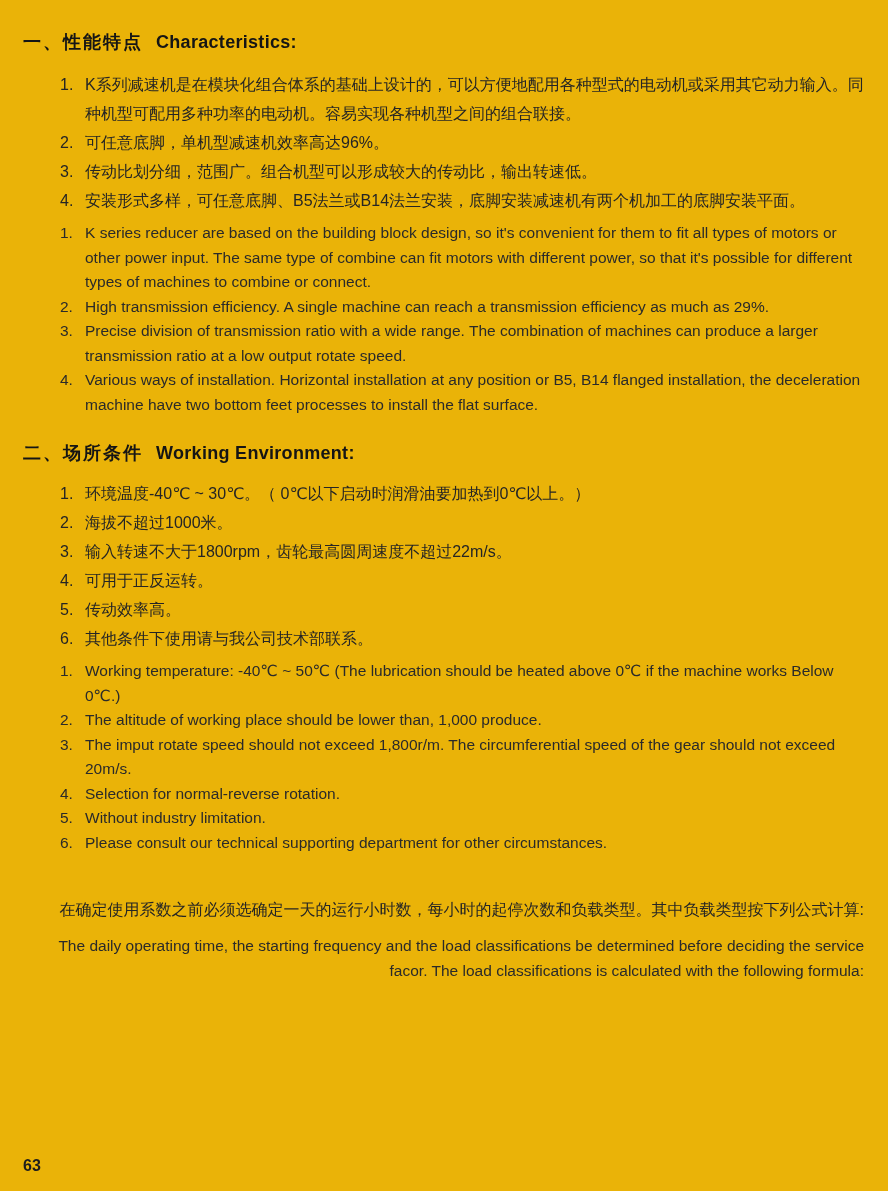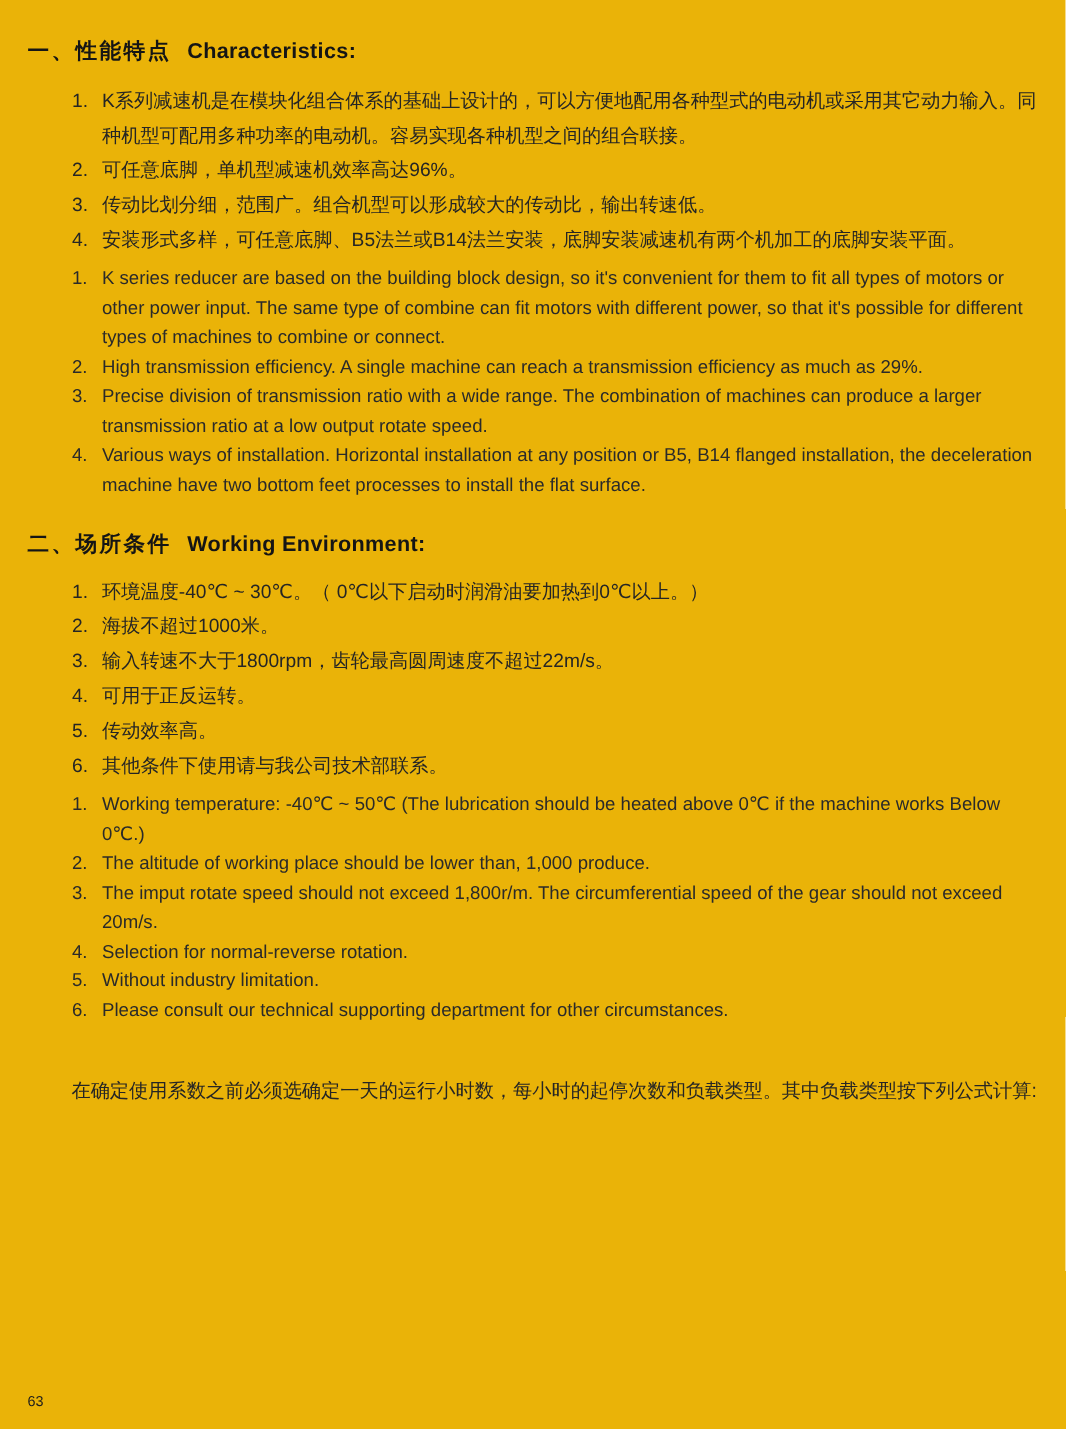--- a/index.html
+++ b/index.html
@@ -52,22 +52,23 @@
   .para-en {
     margin-top:8px;
     font-size:15.5px; line-height:25px;
     text-indent:27px;
     color:#2a2a2a;
   }
 
   .page-number {
     position:absolute;
     left:23px; bottom:16px;
-    font-size:12px;
+    font-size:16px;
     color:#1d1d1d;
+    font-weight:bold;
   }
 </style>
 </head>
 <body>
 
 <div class="page">
 
   <section class="sec sec-1">
     <h2 class="sec-title">
       <span class="t-zh">一、性能特点</span>
@@ -170,17 +171,18 @@
       <div class="li">
         <span class="num">6.</span>
         <span class="txt">Please consult our technical supporting department for other circumstances.</span>
       </div>
     </div>
   </section>
 
   <section class="sec sec-3">
 
     <p class="para para-zh">在确定使用系数之前必须选确定一天的运行小时数，每小时的起停次数和负载类型。其中负载类型按下列公式计算:</p>
+    <p class="para para-en">The daily operating time, the starting frequency and the load classifications be determined before deciding the service facor. The load classifications is calculated with the following formula:</p>
   </section>
 
   <div class="page-number">63</div>
 
 </div>
 
 </body></html>

